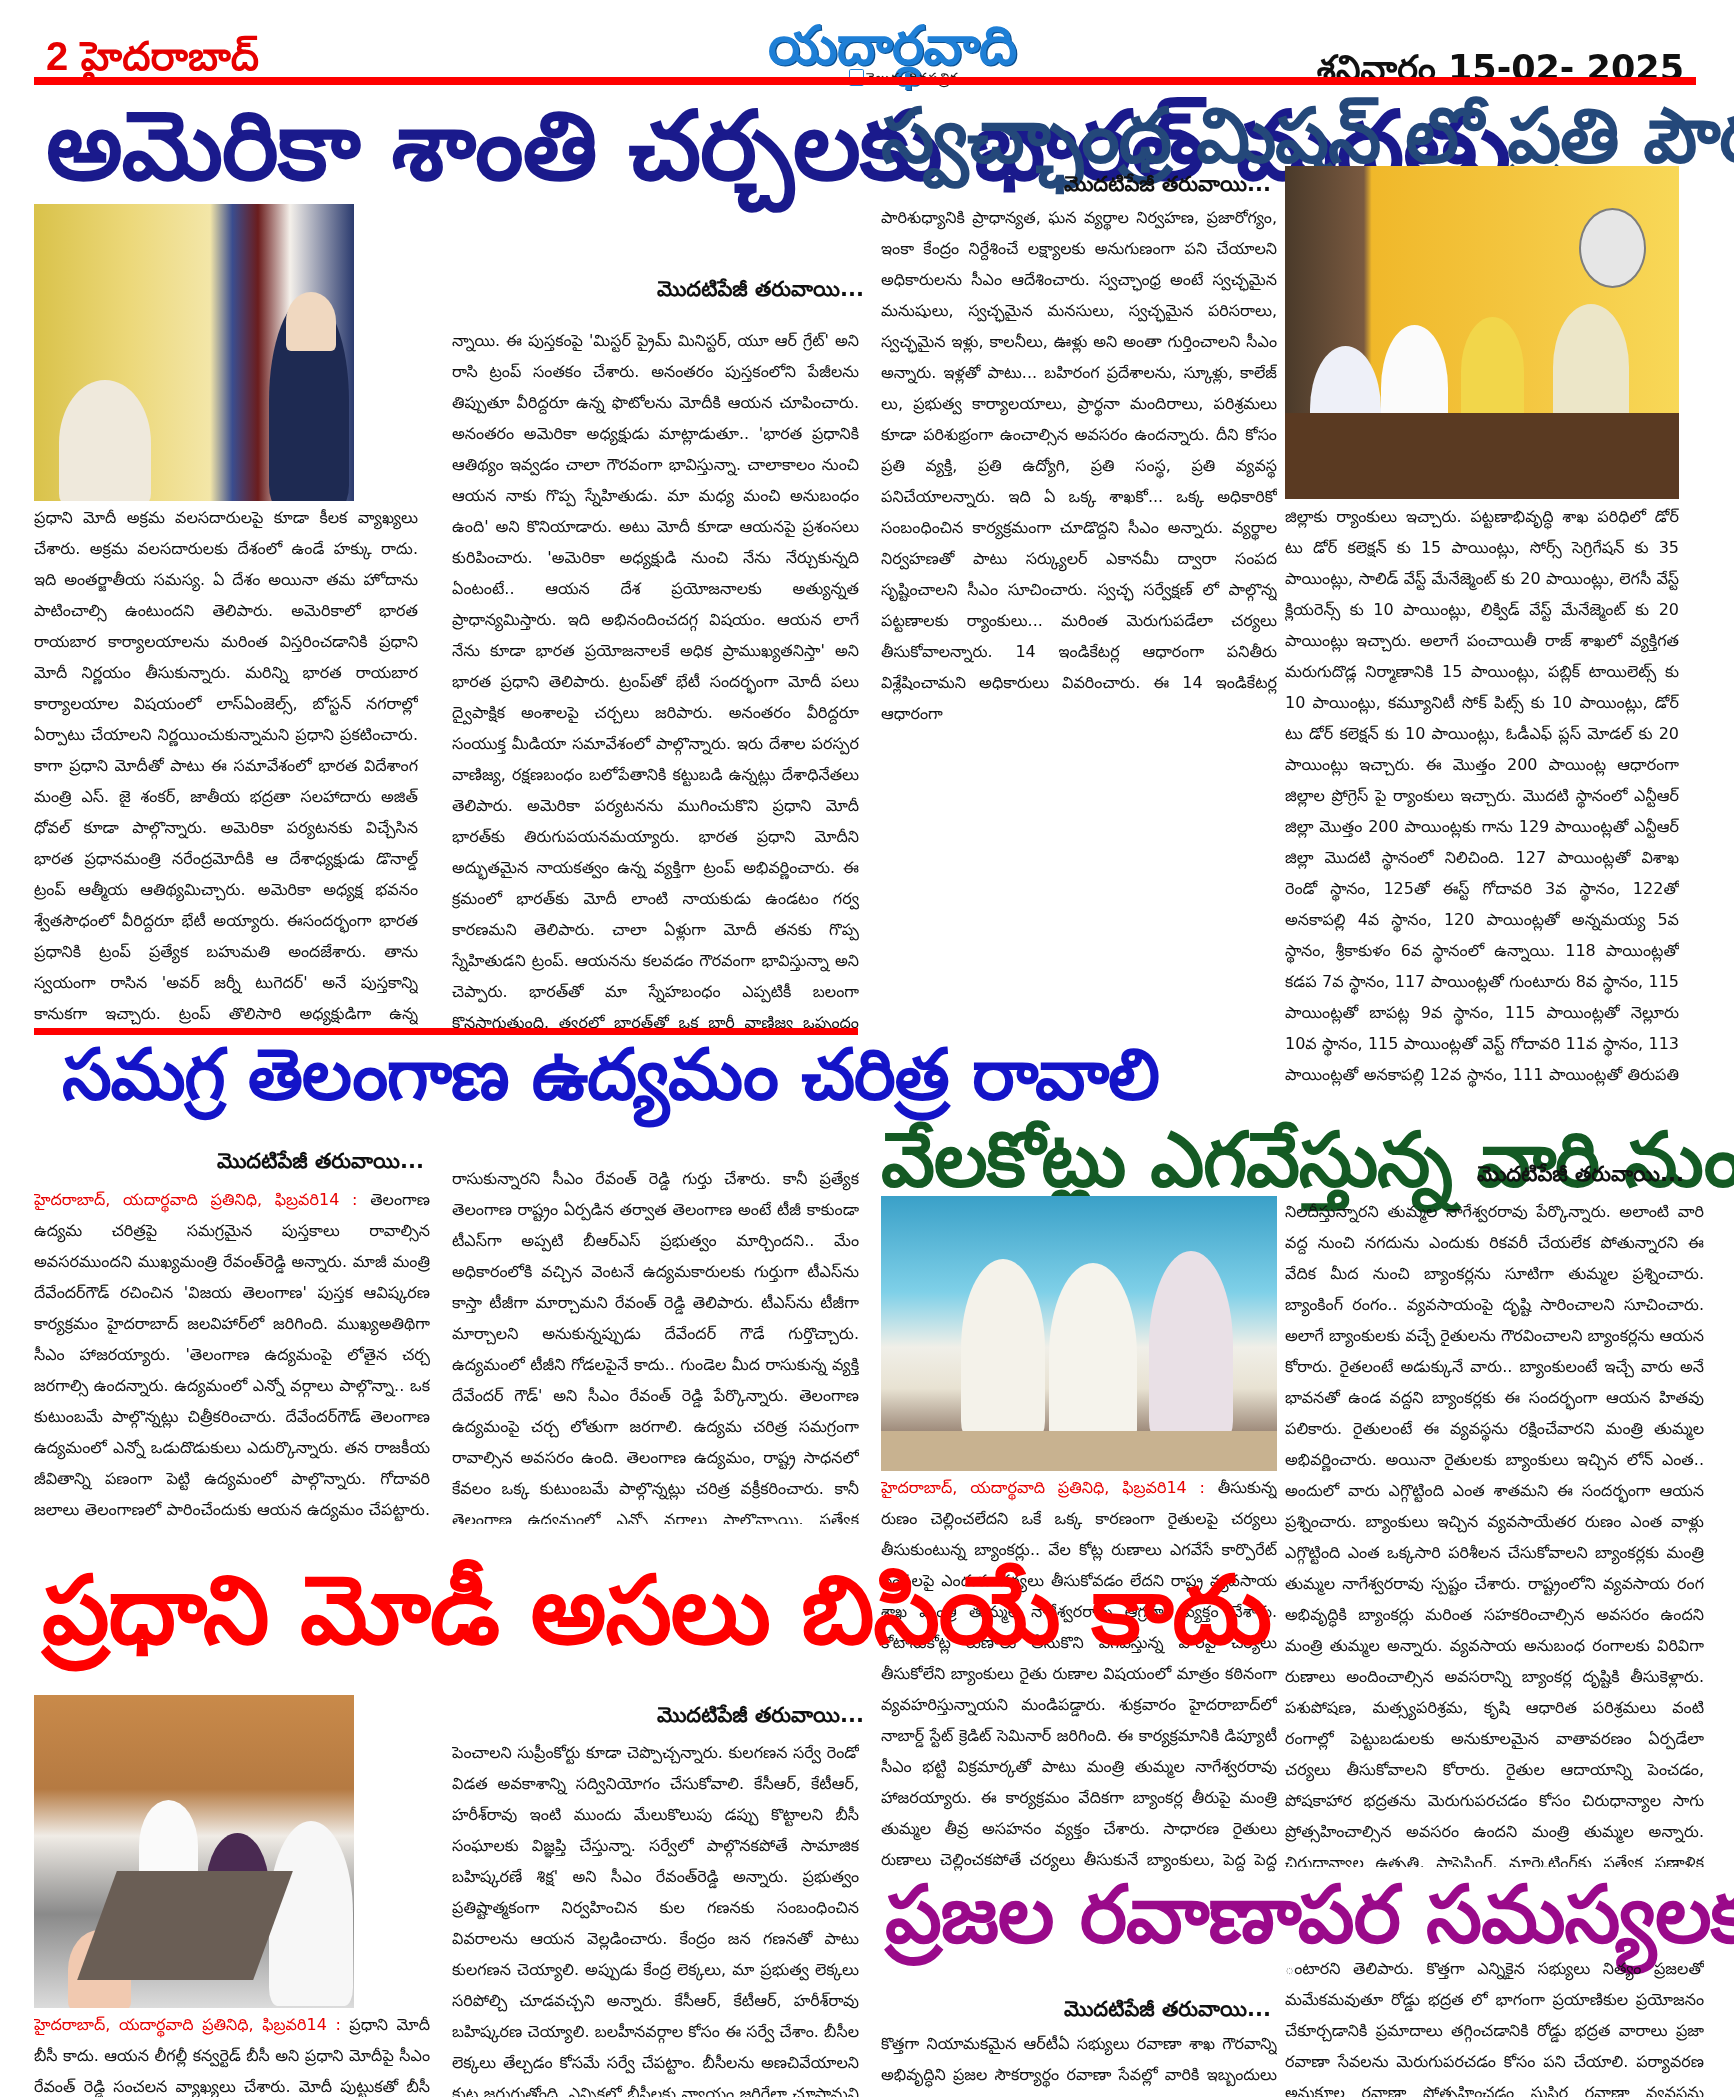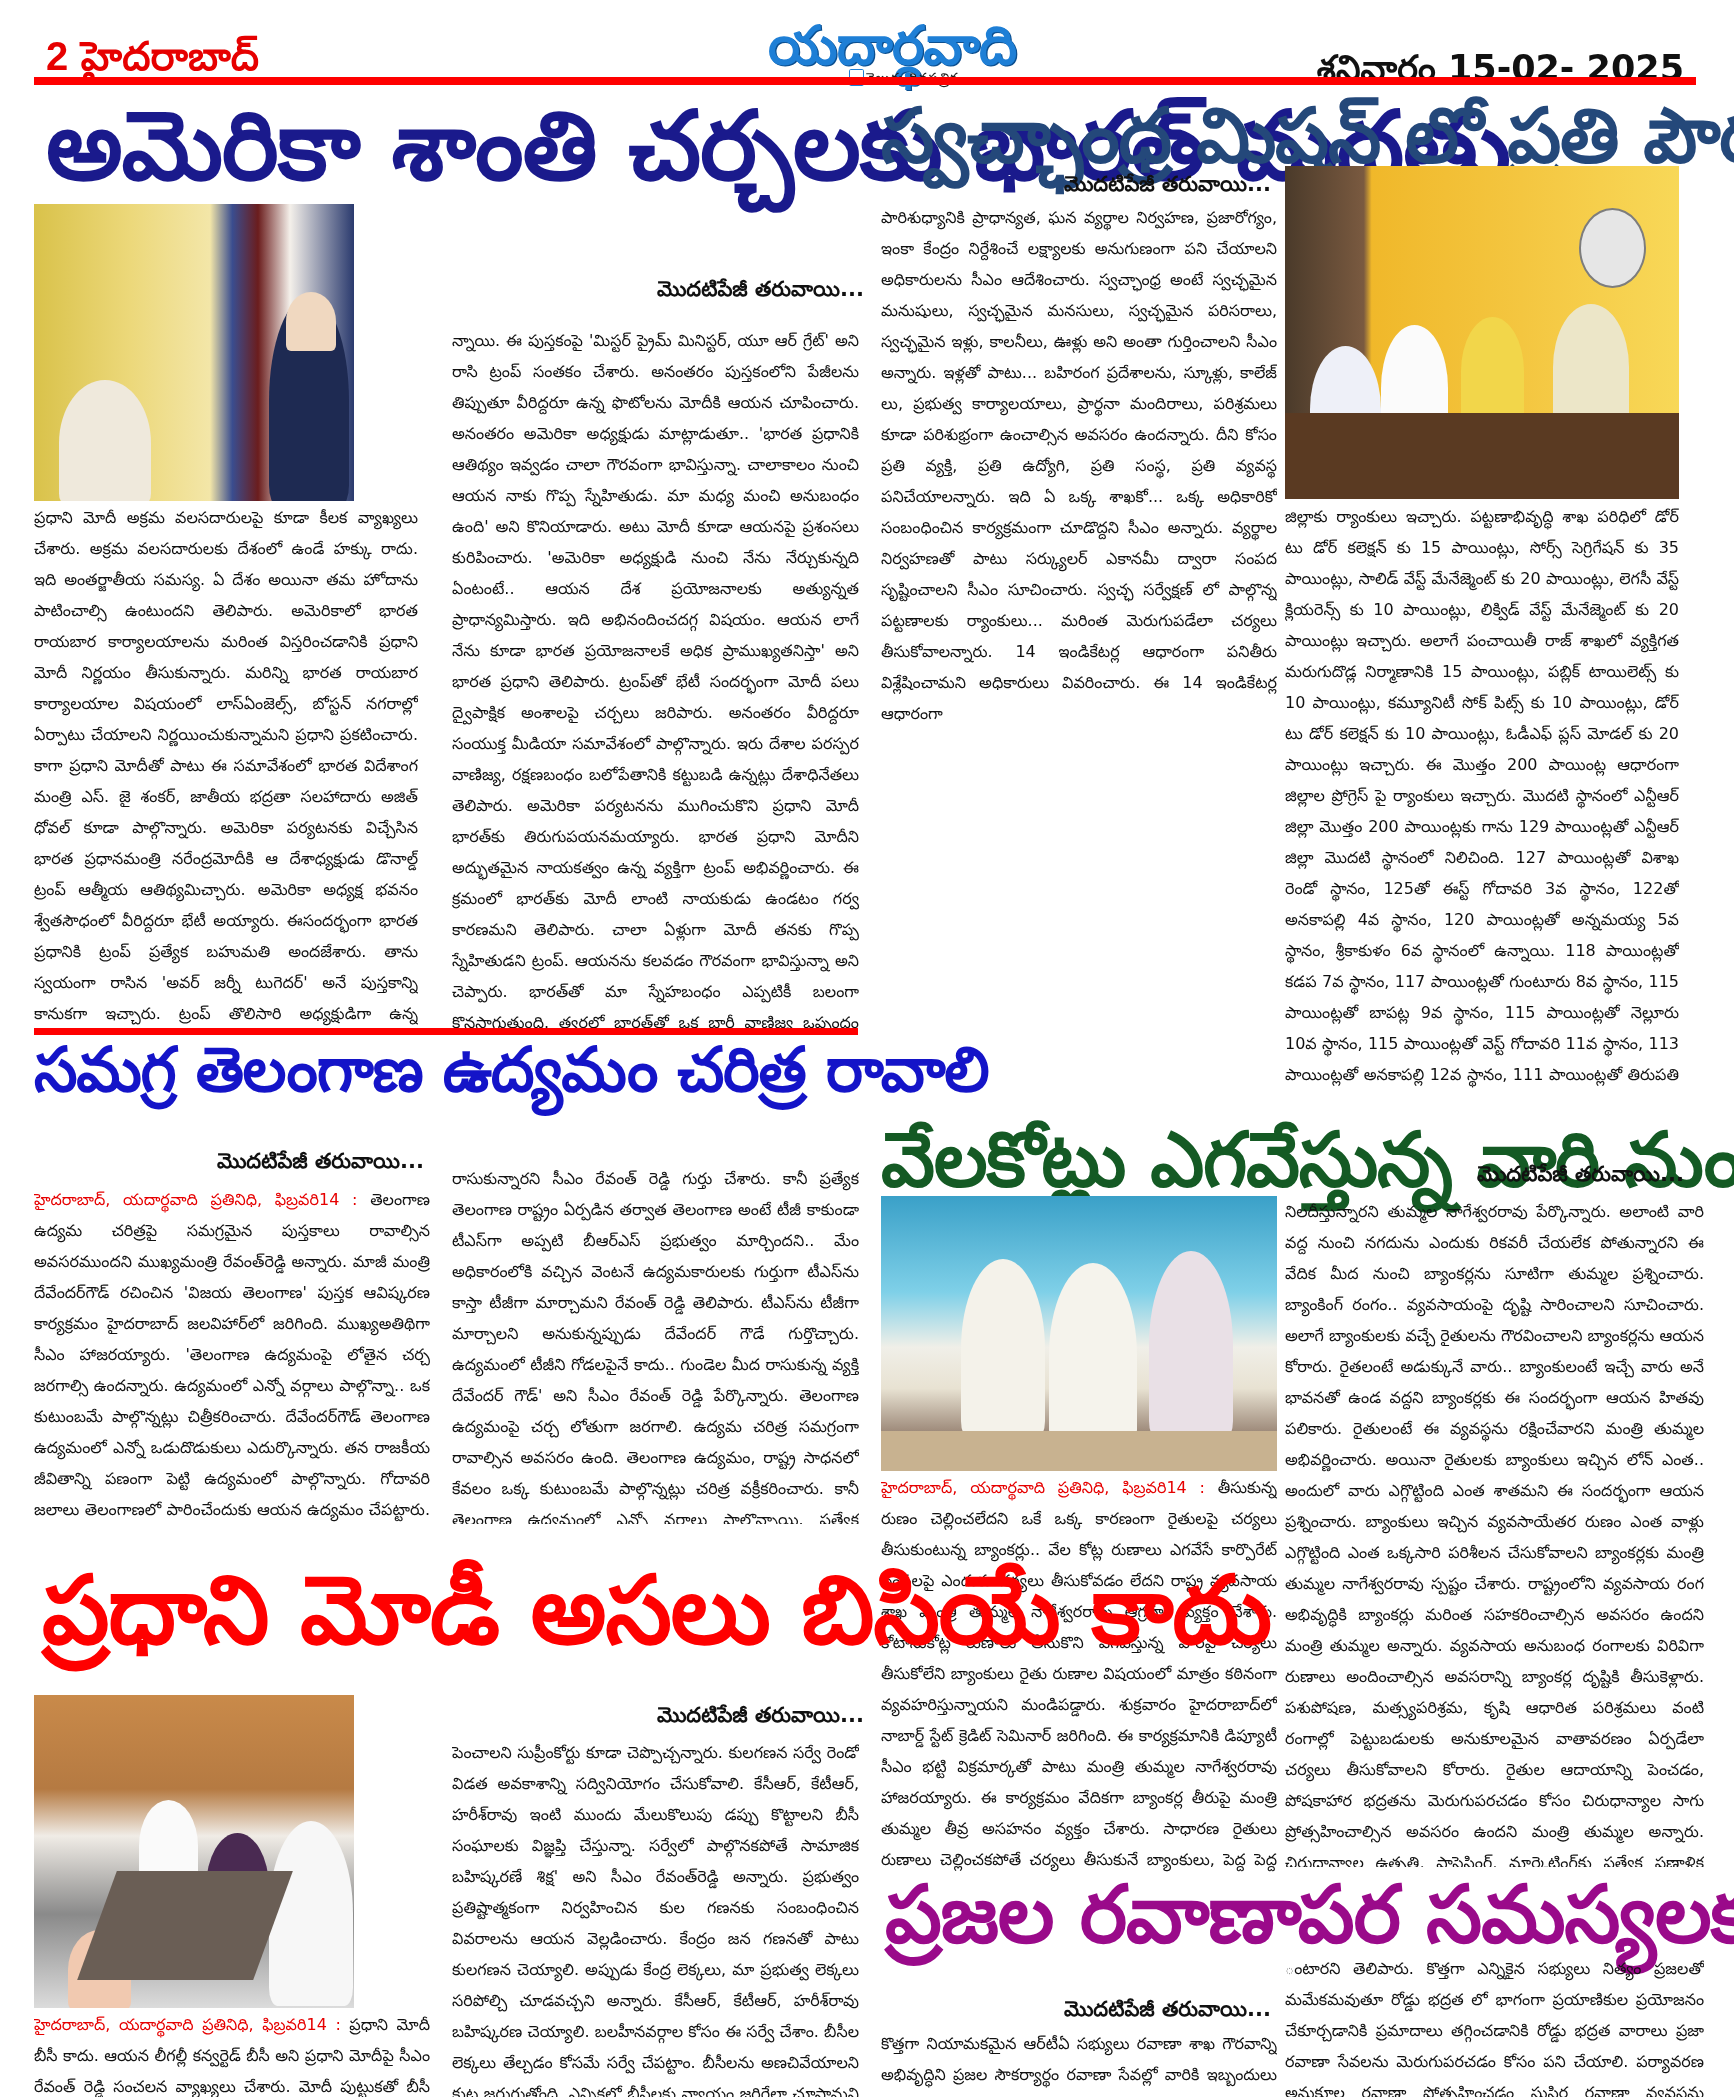--- a/index.html
+++ b/index.html
@@ -62,21 +62,21 @@
 <div class="abs photo ph-meeting-ap" style="left:1285px;top:166px;width:394px;height:333px;">
   <div class="ph-fig" style="left:294px;top:42px;width:63px;height:76px;border-radius:50%;background:#e6e6e6;border:2.5px solid #7d7d7d;"></div>
   <div class="ph-fig" style="left:268px;top:138px;width:76px;height:126px;background:#ece6c8;"></div>
   <div class="ph-fig" style="left:176px;top:151px;width:63px;height:109px;background:#f2d64a;"></div>
   <div class="ph-fig" style="left:96px;top:159px;width:67px;height:126px;background:#fbfbfb;"></div>
   <div class="ph-fig" style="left:25px;top:180px;width:71px;height:126px;background:#eef0f8;"></div>
   <div style="position:absolute;left:0;top:247px;width:394px;height:86px;background:#5a3a22;"></div>
 </div>
 <div class="abs body" style="left:1285px;top:501px;width:394px;height:587px;">జిల్లాకు ర్యాంకులు ఇచ్చారు. పట్టణాభివృద్ధి శాఖ పరిధిలో డోర్ టు డోర్ కలెక్షన్ కు 15 పాయింట్లు, సోర్స్ సెగ్రిగేషన్ కు 35 పాయింట్లు, సాలిడ్ వేస్ట్ మేనేజ్మెంట్ కు 20 పాయింట్లు, లెగసీ వేస్ట్ క్లియరెన్స్ కు 10 పాయింట్లు, లిక్విడ్ వేస్ట్ మేనేజ్మెంట్ కు 20 పాయింట్లు ఇచ్చారు. అలాగే పంచాయితీ రాజ్ శాఖలో వ్యక్తిగత మరుగుదొడ్ల నిర్మాణానికి 15 పాయింట్లు, పబ్లిక్ టాయిలెట్స్ కు 10 పాయింట్లు, కమ్యూనిటీ సోక్ పిట్స్ కు 10 పాయింట్లు, డోర్ టు డోర్ కలెక్షన్ కు 10 పాయింట్లు, ఓడీఎఫ్ ప్లస్ మోడల్ కు 20 పాయింట్లు ఇచ్చారు. ఈ మొత్తం 200 పాయింట్ల ఆధారంగా జిల్లాల ప్రోగ్రెస్ పై ర్యాంకులు ఇచ్చారు. మొదటి స్థానంలో ఎన్టీఆర్ జిల్లా మొత్తం 200 పాయింట్లకు గాను 129 పాయింట్లతో ఎన్టీఆర్ జిల్లా మొదటి స్థానంలో నిలిచింది. 127 పాయింట్లతో విశాఖ రెండో స్థానం, 125తో ఈస్ట్ గోదావరి 3వ స్థానం, 122తో అనకాపల్లి 4వ స్థానం, 120 పాయింట్లతో అన్నమయ్య 5వ స్థానం, శ్రీకాకుళం 6వ స్థానంలో ఉన్నాయి. 118 పాయింట్లతో కడప 7వ స్థానం, 117 పాయింట్లతో గుంటూరు 8వ స్థానం, 115 పాయింట్లతో బాపట్ల 9వ స్థానం, 115 పాయింట్లతో నెల్లూరు 10వ స్థానం, 115 పాయింట్లతో వెస్ట్ గోదావరి 11వ స్థానం, 113 పాయింట్లతో అనకాపల్లి 12వ స్థానం, 111 పాయింట్లతో తిరుపతి 13వ స్థానంలో, 109 పాయింట్లతో కాకినాడ 14వ స్థానంలో ఉన్నాయి. 108 పాయింట్లతో ఏలూరు 15వ స్థానం, 108 పాయింట్లతో కృష్ణ 16వ స్థానం, 105 పాయింట్లతో కోనసీమ 17వ స్థానం, 105 పాయింట్లతో మన్యం పార్వతీపురం 18వ స్థానం, 105 పాయింట్లతో సత్యసాయి 19వ స్థానం, 103 పాయింట్లతో పల్నాడు 20వ స్థానం, 99 పాయింట్లతో కర్నూలు 21వ స్థానం, 99 పాయింట్లతో ప్రకాశం 22వ స్థానం, 94 పాయింట్లతో నంద్యాల 23వ స్థానం, 93 పాయింట్లతో విజయనగరం 24వ స్థానం, 88 పాయింట్లతో చిత్తూరు 25వ స్థానం, 81 పాయింట్లతో అల్లూరి సీతారామరాజు 26వ స్థానంలో ఉన్నాయి.</div>
 
-<div class="abs headline h-blue" style="left:34px;top:1036px;font-size:62px;">సమగ్ర తెలంగాణ ఉద్యమం చరిత్ర రావాలి</div>
+<div class="abs headline h-blue" style="left:62px;top:1036px;font-size:71px;">సమగ్ర తెలంగాణ ఉద్యమం చరిత్ర రావాలి</div>
 <div class="abs kicker" style="left:34px;top:1149px;width:390px;">మొదటిపేజీ తరువాయి...</div>
 <div class="abs body" style="left:34px;top:1184px;width:396px;height:348px;"><span class="dateline">హైదరాబాద్, యదార్థవాది ప్రతినిధి, ఫిబ్రవరి14 :</span> <span>తెలంగాణ ఉద్యమ చరిత్రపై సమగ్రమైన పుస్తకాలు రావాల్సిన అవసరముందని ముఖ్యమంత్రి రేవంత్‌రెడ్డి అన్నారు. మాజీ మంత్రి దేవేందర్‌గౌడ్ రచించిన 'విజయ తెలంగాణ' పుస్తక ఆవిష్కరణ కార్యక్రమం హైదరాబాద్ జలవిహార్‌లో జరిగింది. ముఖ్యఅతిథిగా సీఎం హాజరయ్యారు. 'తెలంగాణ ఉద్యమంపై లోతైన చర్చ జరగాల్సి ఉందన్నారు. ఉద్యమంలో ఎన్నో వర్గాలు పాల్గొన్నా.. ఒక కుటుంబమే పాల్గొన్నట్లు చిత్రీకరించారు. దేవేందర్‌గౌడ్ తెలంగాణ ఉద్యమంలో ఎన్నో ఒడుదొడుకులు ఎదుర్కొన్నారు. తన రాజకీయ జీవితాన్ని పణంగా పెట్టి ఉద్యమంలో పాల్గొన్నారు. గోదావరి జలాలు తెలంగాణలో పారించేందుకు ఆయన ఉద్యమం చేపట్టారు. దేవేందర్‌గౌడ్ పాదయాత్ర వల్లే అనాడు ప్రభుత్వం ప్రాణహిత-చేవెళ్ల ప్రాజెక్టు చేపట్టింది. ఉద్యమం సమయంలో ప్రజలంతా టీజీ అని వాహనాలు, బోర్డులు, గుండెల మీద రాసుకున్నారు. ప్రజలు కోరుకున్న విధంగానే ప్రభుత్వ ఏర్పాటు అనంతరం టీజీగా మార్చాం అని సీఎం తెలిపారు. ప్రత్యేక రాష్ట్ర ఉద్యమ సమయంలో తెలంగాణ అంటే షార్ట్ కట్‌లో 'టీజీ' అని మాజీ మంత్రి దేవేందర్ గౌడ్ గుండెల మీద</span></div>
 <div class="abs body" style="left:452px;top:1163px;width:407px;height:361px;">రాసుకున్నారని సీఎం రేవంత్ రెడ్డి గుర్తు చేశారు. కానీ ప్రత్యేక తెలంగాణ రాష్ట్రం ఏర్పడిన తర్వాత తెలంగాణ అంటే టీజీ కాకుండా టీఎస్‌గా అప్పటి బీఆర్ఎస్ ప్రభుత్వం మార్చిందని.. మేం అధికారంలోకి వచ్చిన వెంటనే ఉద్యమకారులకు గుర్తుగా టీఎస్‌ను కాస్తా టీజీగా మార్చామని రేవంత్ రెడ్డి తెలిపారు. టీఎస్‌ను టీజీగా మార్చాలని అనుకున్నప్పుడు దేవేందర్ గౌడే గుర్తొచ్చారు. ఉద్యమంలో టీజీని గోడలపైనే కాదు.. గుండెల మీద రాసుకున్న వ్యక్తి దేవేందర్ గౌడ్' అని సీఎం రేవంత్ రెడ్డి పేర్కొన్నారు. తెలంగాణ ఉద్యమంపై చర్చ లోతుగా జరగాలి. ఉద్యమ చరిత్ర సమగ్రంగా రావాల్సిన అవసరం ఉంది. తెలంగాణ ఉద్యమం, రాష్ట్ర సాధనలో కేవలం ఒక్క కుటుంబమే పాల్గొన్నట్లు చరిత్ర వక్రీకరించారు. కానీ తెలంగాణ ఉద్యమంలో ఎన్నో వర్గాలు పాల్గొన్నాయి. ప్రత్యేక తెలంగాణ రాష్ట్ర ఉద్యమాన్ని ప్రొఫెసర్ జయశంకర్ సార్ ఉద్ధృతంగా ముందుకు తీసుకెళ్లారని గుర్తు చేశారు. 1969 ఉద్యమకారుల త్యాగాలను మర్చిపోలేమని సీఎం రేవంత్ రెడ్డి తెలిపారు. కార్యక్రమంలో హిమాచల్ గవర్నర్ దత్తాత్రేయ తదితరులు పాల్గొన్నారు.</div>
 
 <div class="abs headline h-green" style="left:881px;top:1118px;font-size:76px;">వేలకోట్లు ఎగవేస్తున్న వారి నుంచి రికవరీ చేశారా</div>
 <div class="abs photo ph-event" style="left:881px;top:1196px;width:396px;height:275px;">
   <div class="ph-fig" style="left:80px;top:63px;width:84px;height:180px;background:#f4f2ea;"></div>
   <div class="ph-fig" style="left:168px;top:67px;width:88px;height:185px;background:#f5f3ec;"></div>
   <div class="ph-fig" style="left:268px;top:55px;width:84px;height:189px;background:#e9e0e6;"></div>
   <div style="position:absolute;left:0;top:235px;width:396px;height:40px;background:#c8b290;"></div>

